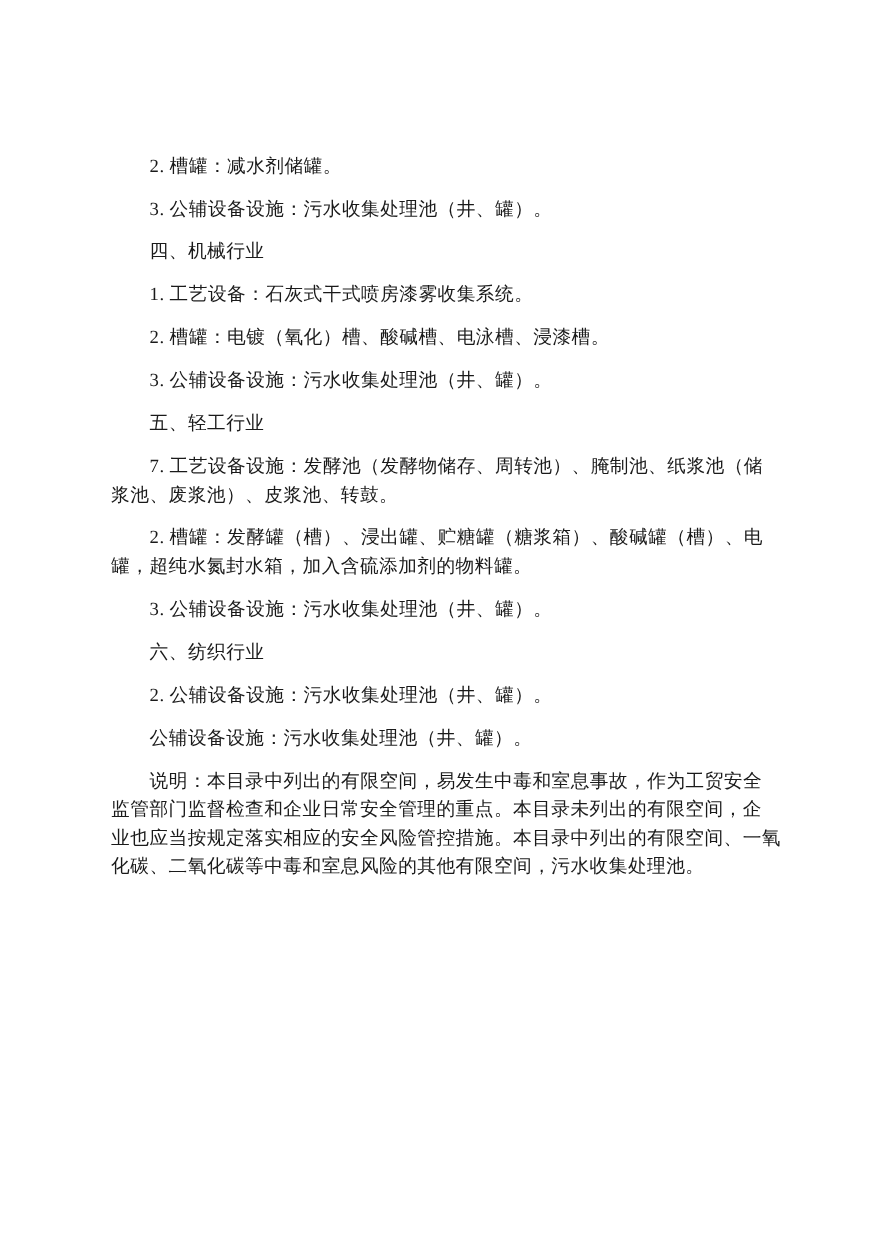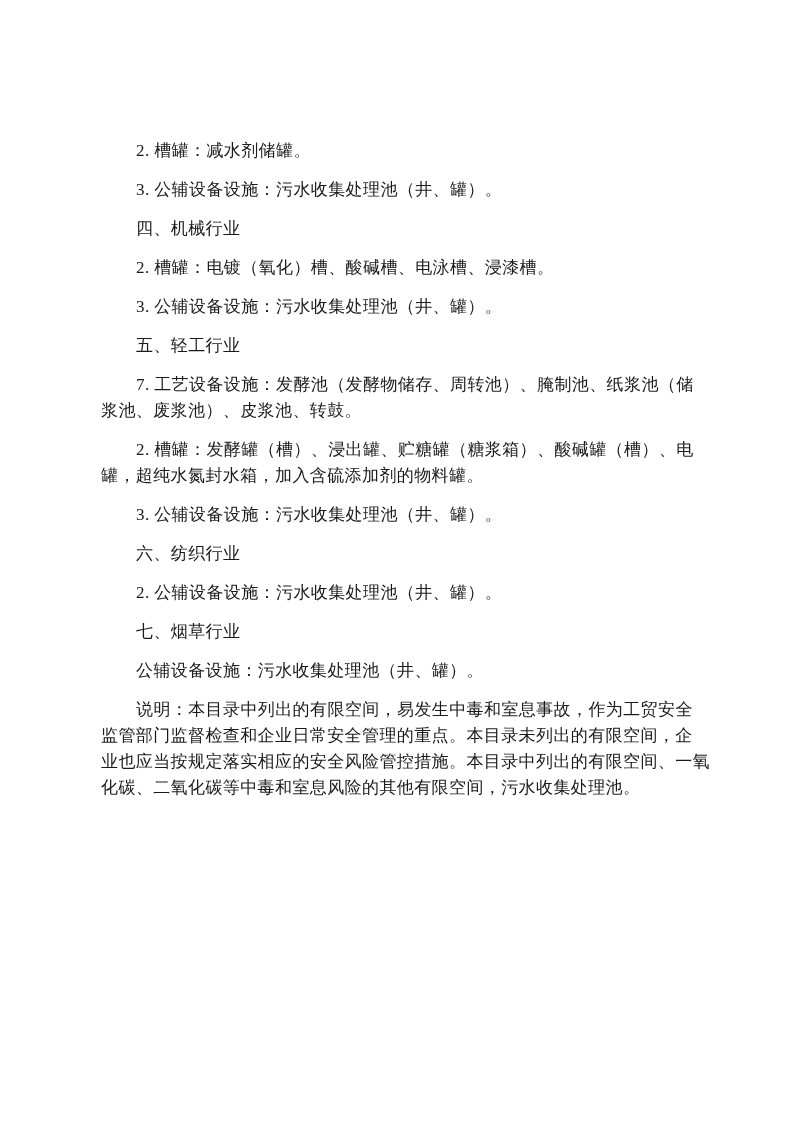--- a/index.html
+++ b/index.html
@@ -46,20 +46,23 @@
     </p>
 
     <p class="para">
       <span class="ln indent">3. 公辅设备设施：污水收集处理池（井、罐）。</span>
     </p>
 
     <p class="para">
       <span class="ln indent">四、机械行业</span>
     </p>
 
+    <p class="para">
+      <span class="ln indent">1. 工艺设备：石灰式干式喷房漆雾收集系统。</span>
+    </p>
 
     <p class="para">
       <span class="ln indent">2. 槽罐：电镀（氧化）槽、酸碱槽、电泳槽、浸漆槽。</span>
     </p>
 
     <p class="para">
       <span class="ln indent">3. 公辅设备设施：污水收集处理池（井、罐）。</span>
     </p>
 
     <p class="para">
@@ -82,23 +85,20 @@
 
     <p class="para">
       <span class="ln indent">六、纺织行业</span>
     </p>
 
 
     <p class="para">
       <span class="ln indent">2. 公辅设备设施：污水收集处理池（井、罐）。</span>
     </p>
 
-    <p class="para">
-      <span class="ln indent">七、烟草行业</span>
-    </p>
 
     <p class="para">
       <span class="ln indent">公辅设备设施：污水收集处理池（井、罐）。</span>
     </p>
 
     <p class="para">
       <span class="ln indent">说明：本目录中列出的有限空间，易发生中毒和室息事故，作为工贸安全</span>
       <span class="ln">监管部门监督检查和企业日常安全管理的重点。本目录未列出的有限空间，企</span>
       <span class="ln">业也应当按规定落实相应的安全风险管控措施。本目录中列出的有限空间、一氧</span>
       <span class="ln">化碳、二氧化碳等中毒和室息风险的其他有限空间，污水收集处理池。</span>

